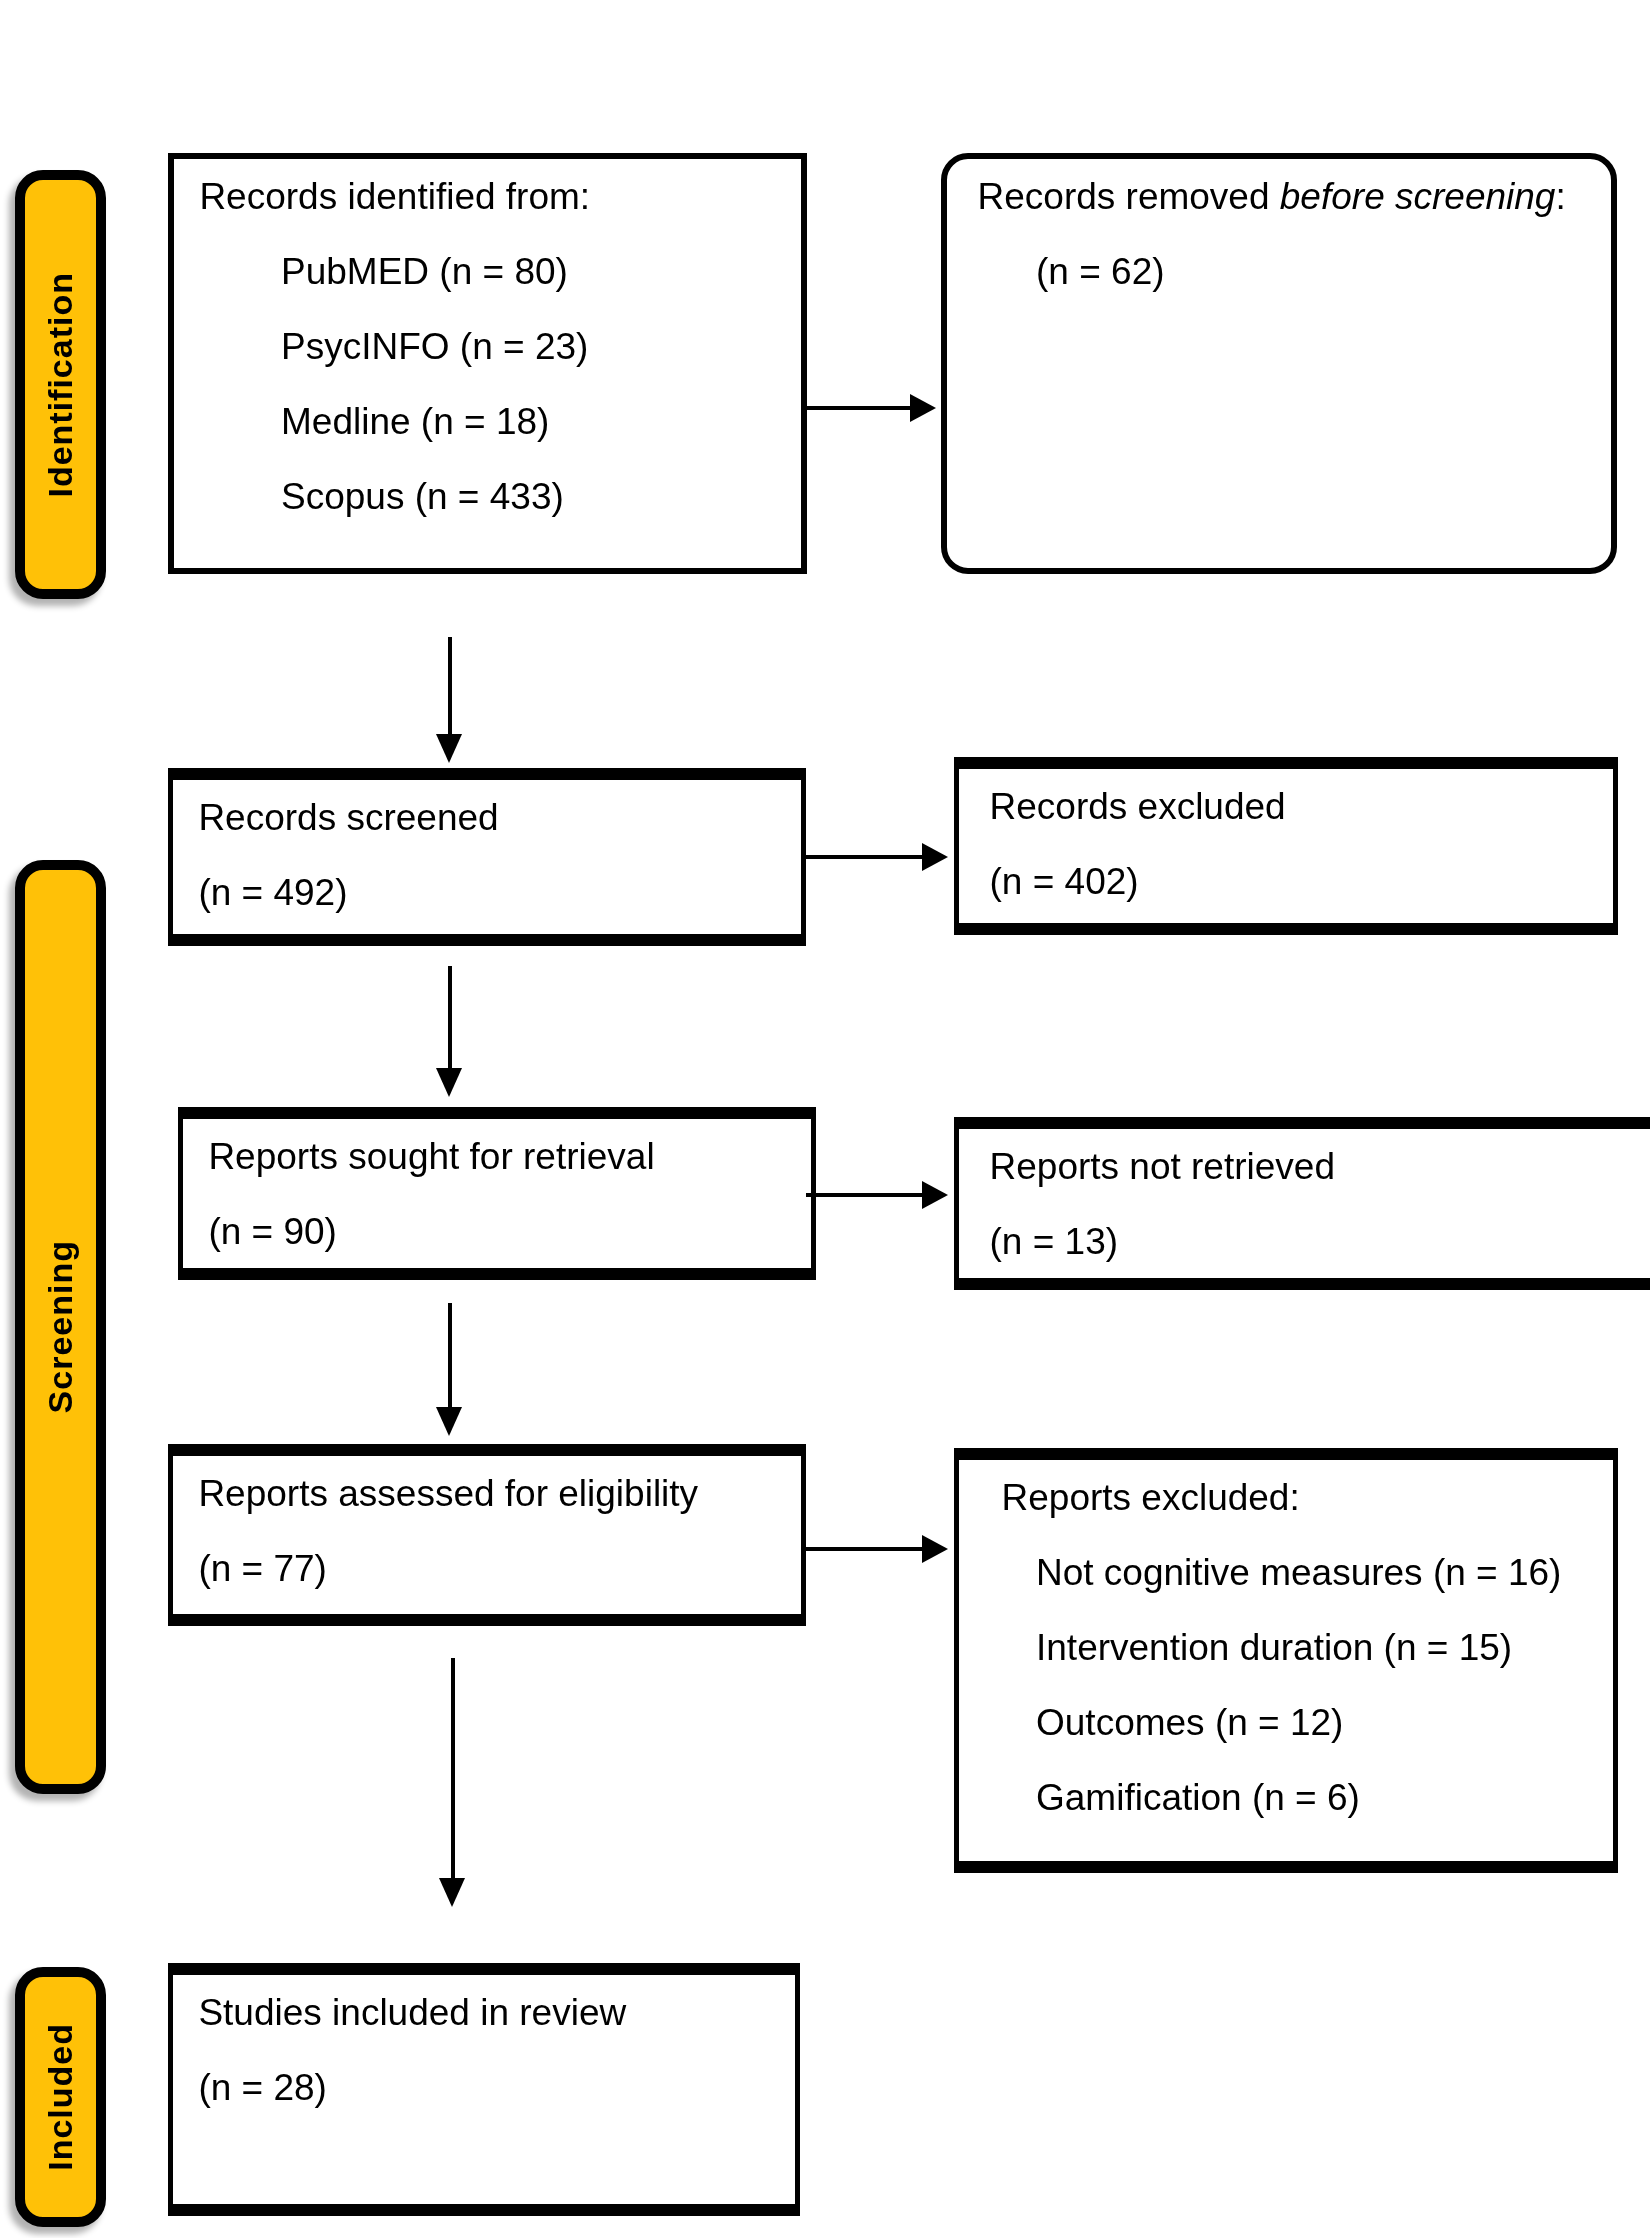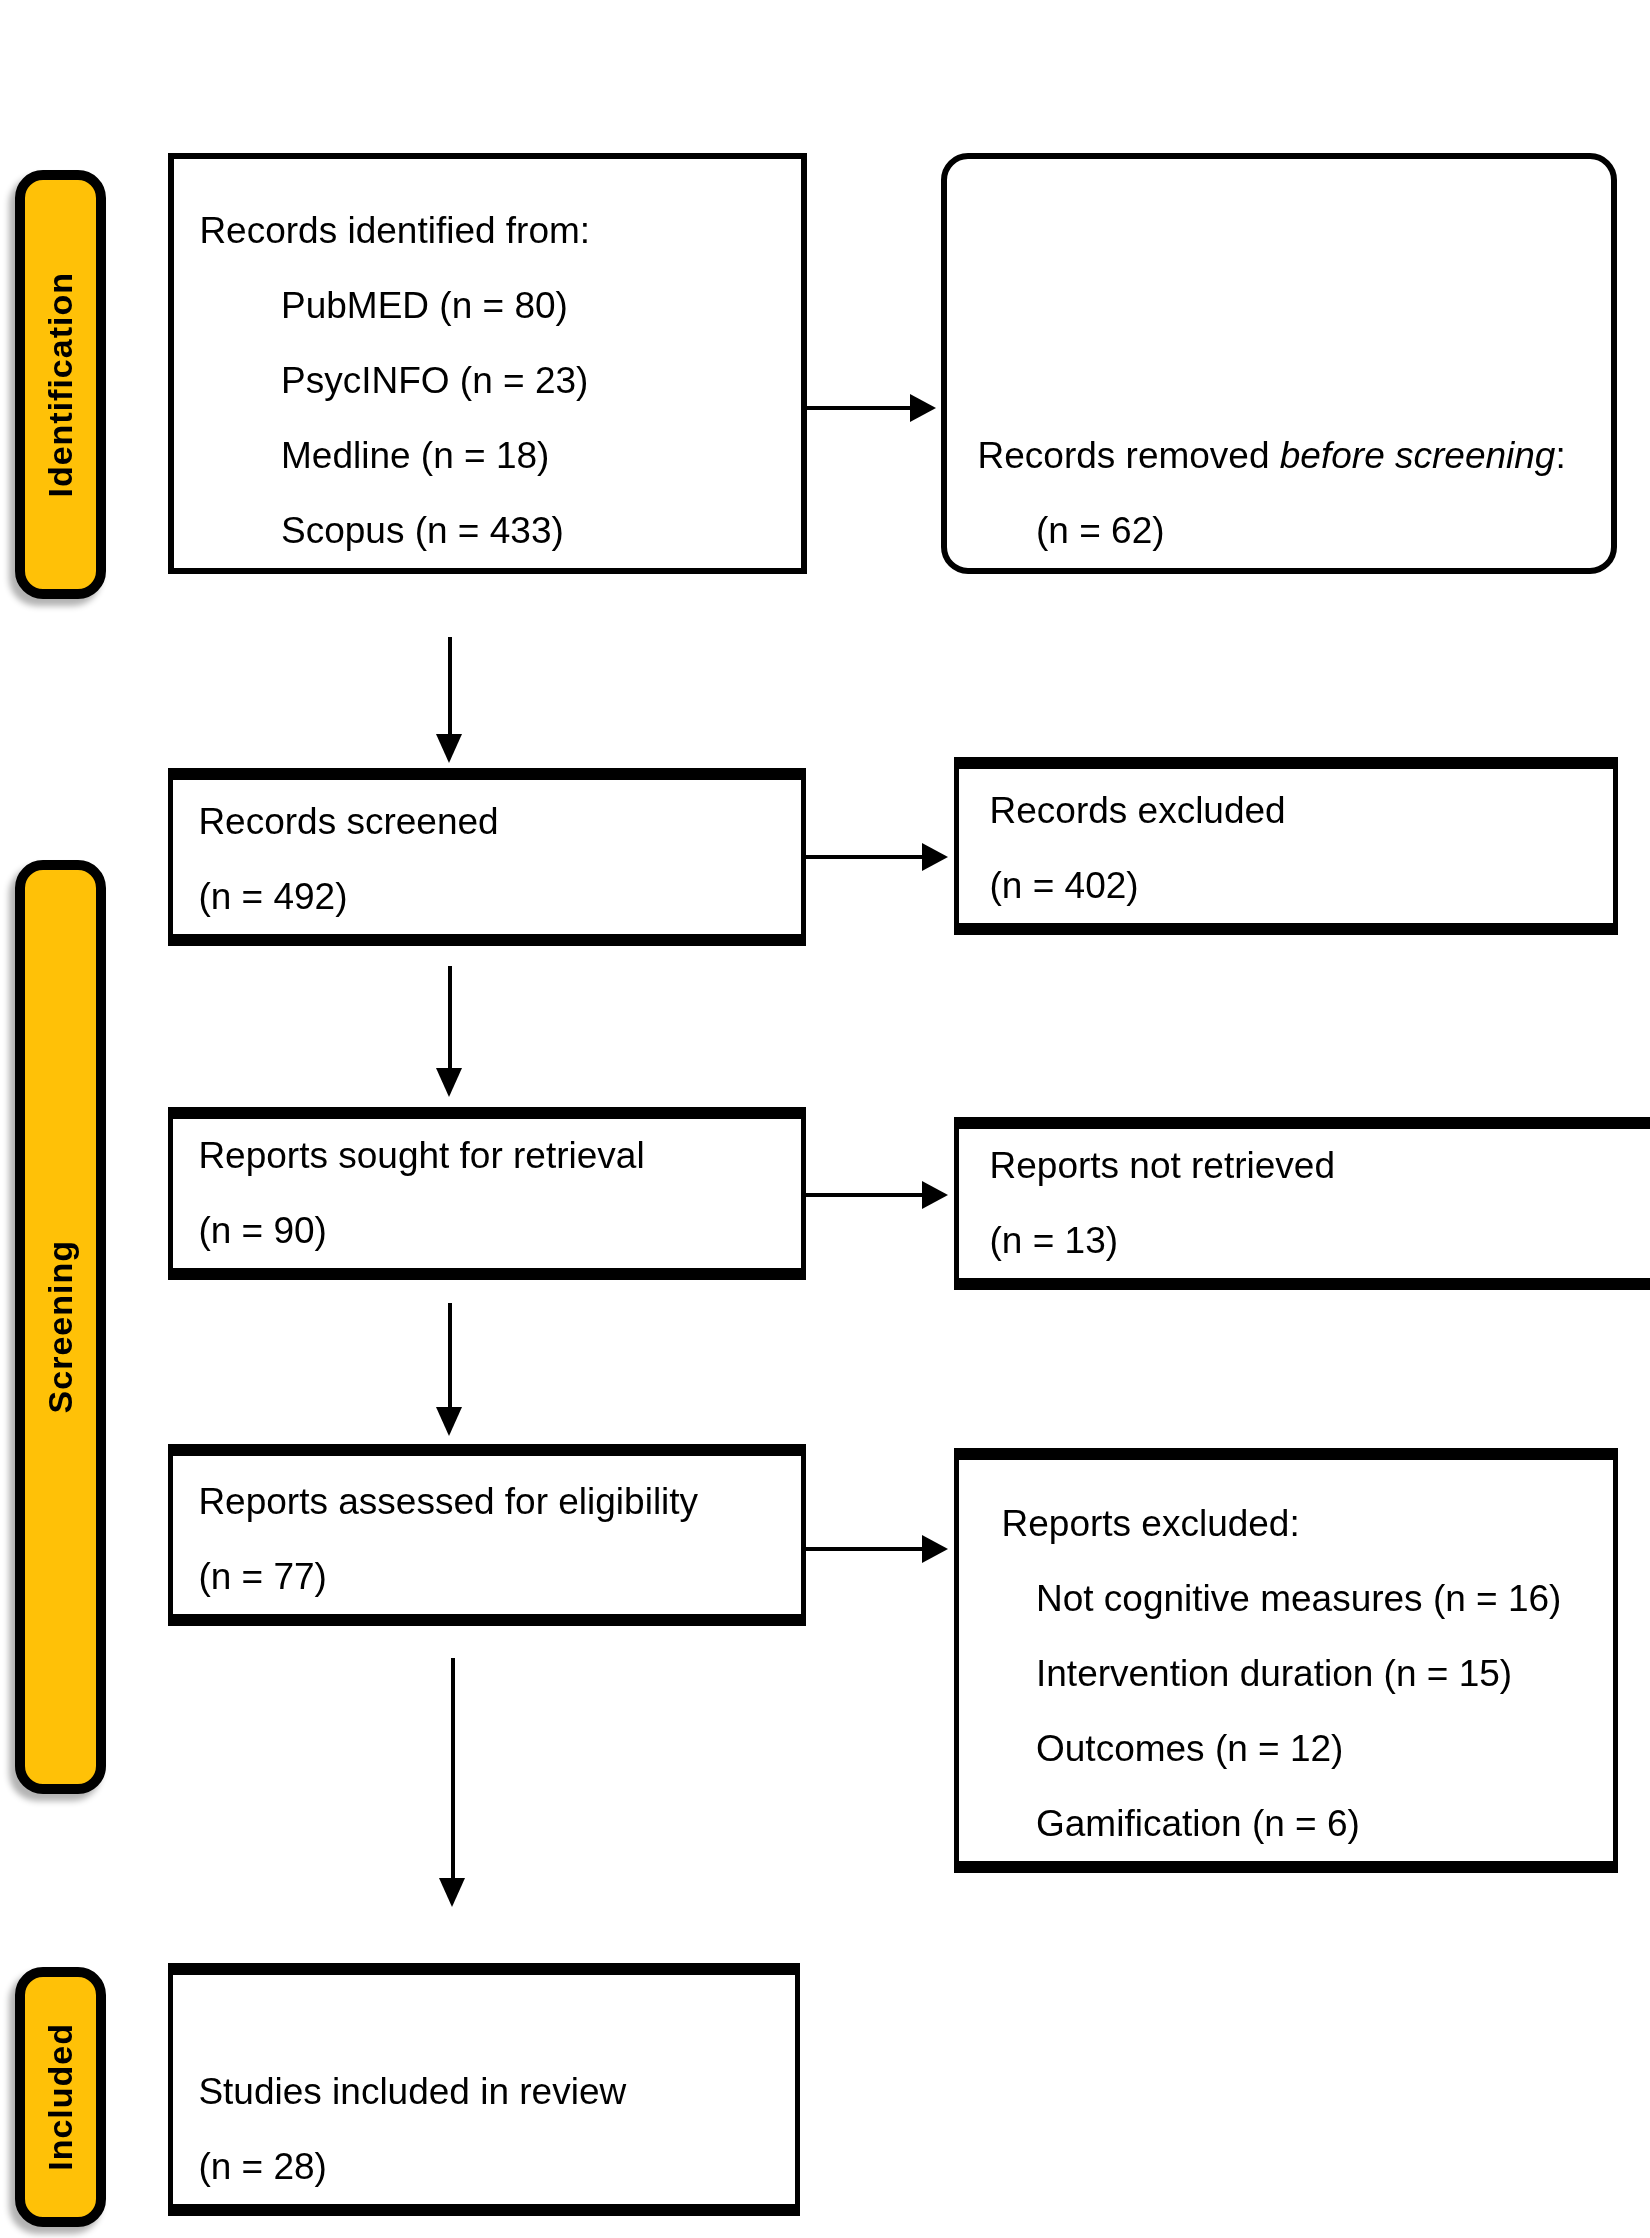--- a/index.html
+++ b/index.html
@@ -46,37 +46,37 @@
   #stage-identification{top:170px;height:429px;}
   #stage-screening{top:860px;height:934px;}
   #stage-included{top:1967px;height:260px;}
 
   
   .box{
     position:absolute;
     background:#ffffff;
     border:6.6px solid #000;
     box-sizing:border-box;
-    display:flex;flex-direction:column;justify-content:flex-end;
+    display:flex;flex-direction:column;justify-content:flex-start;
     font-size:37px;
   }
   .box.hthick{border-width:12.2px 5.1px;}
   .line{line-height:75px;white-space:nowrap;}
   .col-left .line{padding-left:25.4px;}
   .col-right .line{padding-left:30.5px;}
   #box-records-identified .indent{padding-left:107px;}
   #box-records-removed .count{padding-left:89px;}
   #box-reports-excluded .indent{padding-left:65px;}
   .it{font-style:italic;}
 
   #box-records-identified{left:168px;top:153px;width:639px;height:421px;}
   #box-records-removed{left:941px;top:153px;width:676px;height:421px;border-radius:27px;}
   #box-records-screened{left:168px;top:768px;width:638px;height:178px;}
   #box-records-excluded{left:954px;top:745px;width:664px;height:178px;margin-top:12px;}
-  #box-reports-sought{left:168px;top:1107px;width:638px;height:173px;}
+  #box-reports-sought{left:178px;top:1107px;width:638px;height:173px;}
   #box-reports-not-retrieved{left:954px;top:1117px;width:736px;height:173px;}
   #box-reports-assessed{left:168px;top:1444px;width:638px;height:182px;}
   #box-reports-excluded{left:954px;top:1448px;width:664px;height:425px;padding-left:12px;}
   #box-studies-included{left:168px;top:1963px;width:632px;height:253px;}
 
   
   .harrow{position:absolute;height:0;}
   .harrow .shaft{position:absolute;left:0;top:-2px;height:4.1px;width:calc(100% - 26.4px);background:#000;}
   .harrow .head{position:absolute;right:0;top:-14.2px;width:0;height:0;
     border-top:14.2px solid transparent;border-bottom:14.2px solid transparent;border-left:26.4px solid #000;}

